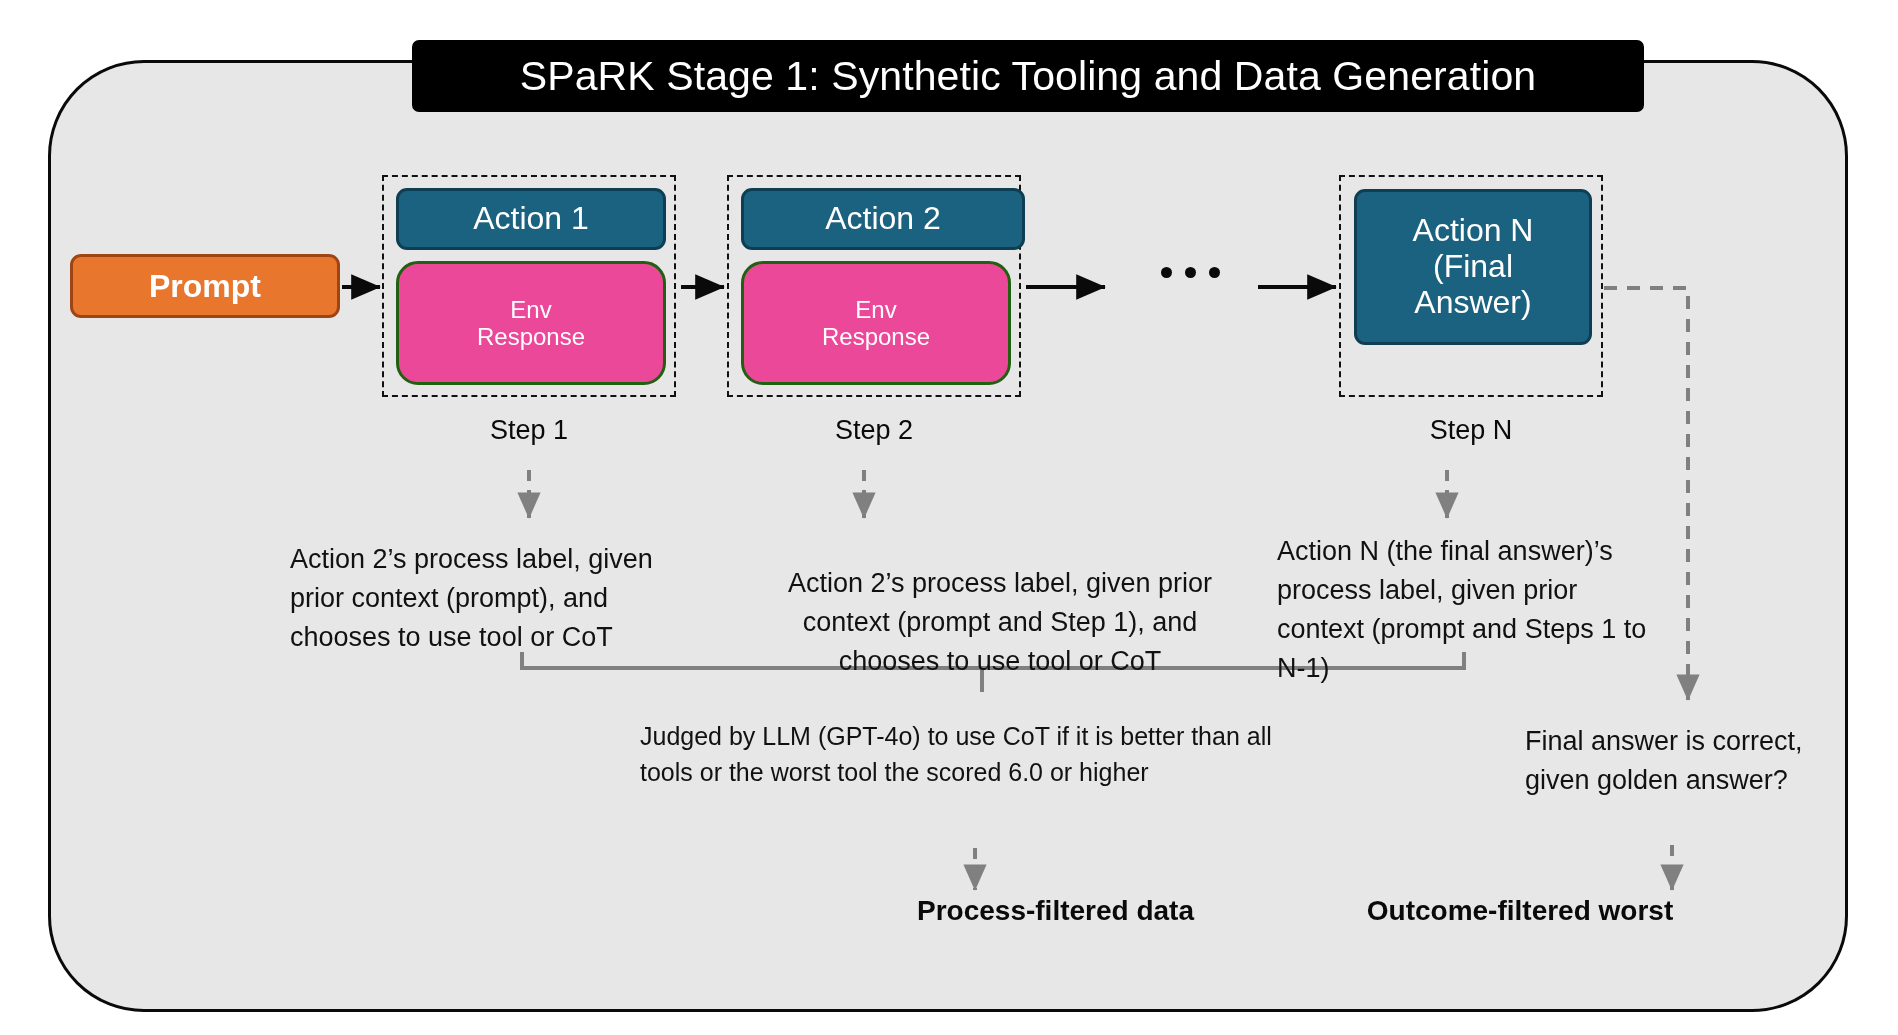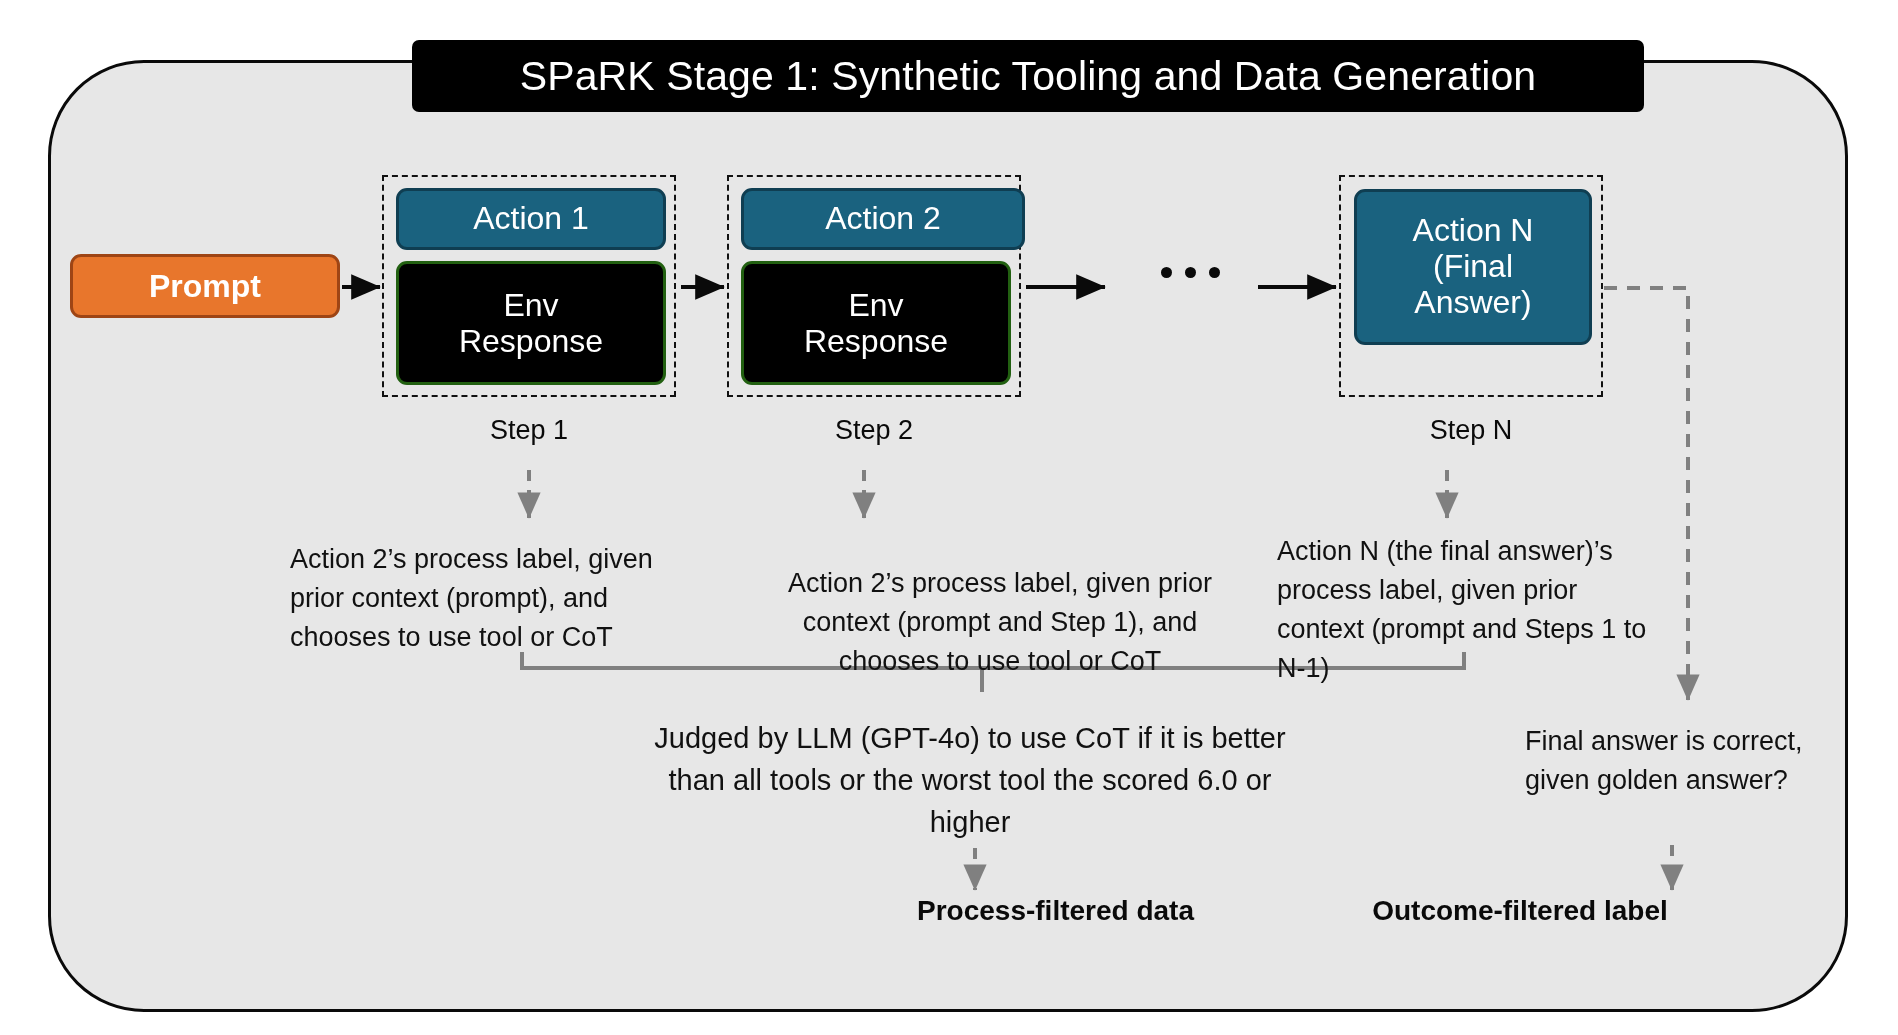--- a/index.html
+++ b/index.html
@@ -89,29 +89,29 @@
     align-items: center;
     justify-content: center;
     text-align: center;
     color: #ffffff;
     font-size: 32px;
     line-height: 1.12;
   }
   .env-box {
     position: absolute;
     box-sizing: border-box;
-    background: #000000;
+    background: #ec4899;
     border: 3px solid #226011;
-    border-radius: 11px;
-    display: flex;
-    align-items: center;
-    justify-content: center;
-    text-align: center;
-    color: #ffffff;
-    font-size: 32px;
+    border-radius: 22px;
+    display: flex;
+    align-items: center;
+    justify-content: center;
+    text-align: center;
+    color: #ffffff;
+    font-size: 24px;
     line-height: 1.14;
     white-space: pre-line;
   }
 
   #action-box-1 { left: 12px; top: 11px; width: 270px; height: 62px; }
   #env-box-1    { left: 12px; top: 84px; width: 270px; height: 124px; }
   #action-box-2 { left: 12px; top: 11px; width: 284px; height: 62px; }
   #env-box-2    { left: 12px; top: 84px; width: 270px; height: 124px; }
   #action-box-n { left: 13px; top: 12px; width: 238px; height: 156px; white-space: pre-line; }
 
@@ -158,24 +158,24 @@
   }
   #desc-step-1 { left: 290px; top: 540px; width: 420px; text-align: left; }
   #desc-step-2 { left: 765px; top: 564px; width: 470px; text-align: center; }
   #desc-step-n { left: 1277px; top: 532px; width: 380px; text-align: left; }
 
   #judge-text {
     position: absolute;
     left: 640px;
     top: 718px;
     width: 660px;
-    font-size: 29px;
+    font-size: 25px;
     line-height: 1.44;
     color: #111111;
-    text-align: center;
+    text-align: left;
     z-index: 4;
     white-space: pre-line;
   }
   #outcome-question-text {
     position: absolute;
     left: 1525px;
     top: 722px;
     width: 310px;
     font-size: 27px;
     line-height: 1.44;
@@ -277,13 +277,13 @@
 
 <div id="desc-step-1" class="desc-text">Action 2’s process label, given prior context (prompt), and chooses to use tool or CoT</div>
 <div id="desc-step-2" class="desc-text">Action 2’s process label, given prior context (prompt and Step 1), and chooses to use tool or CoT</div>
 <div id="desc-step-n" class="desc-text">Action N (the final answer)’s process label, given prior context (prompt and Steps 1 to N-1)</div>
 
 <div id="judge-text">Judged by LLM (GPT-4o) to use CoT if it is better than all tools or the worst tool the scored 6.0 or higher</div>
 
 <div id="outcome-question-text">Final answer is correct, given golden answer?</div>
 
 <div id="result-process" class="result-label">Process-filtered data</div>
-<div id="result-outcome" class="result-label">Outcome-filtered label</div>
+<div id="result-outcome" class="result-label">Outcome-filtered worst</div>
 
 </body></html>

